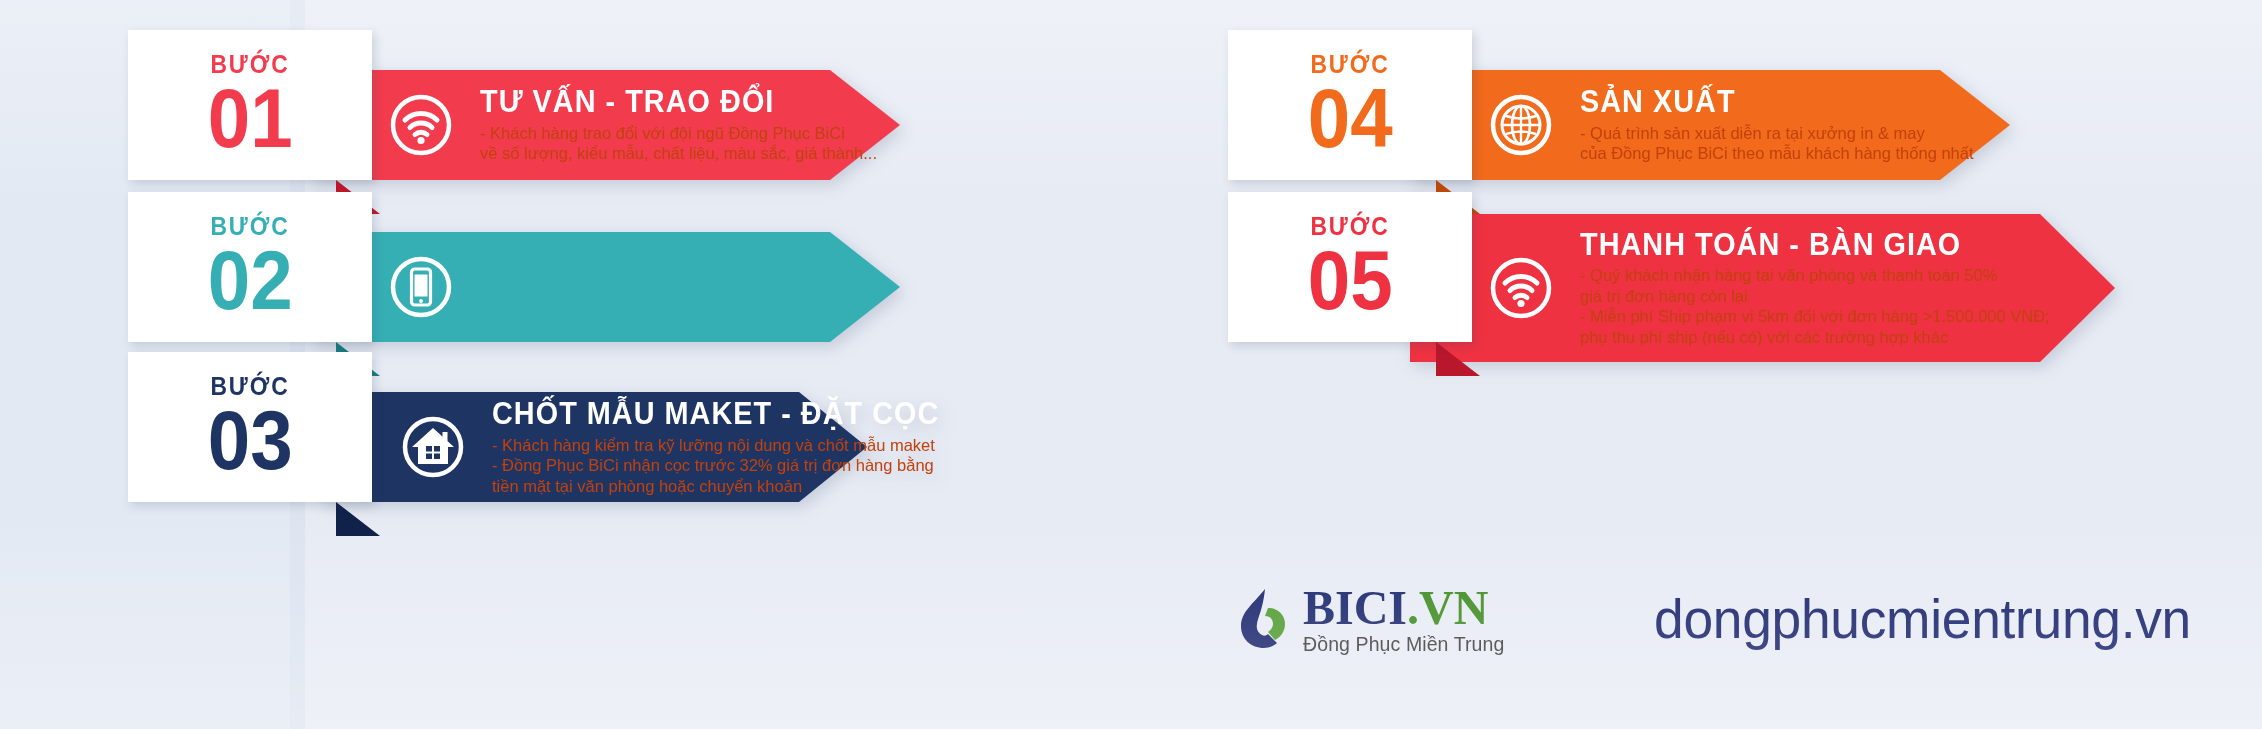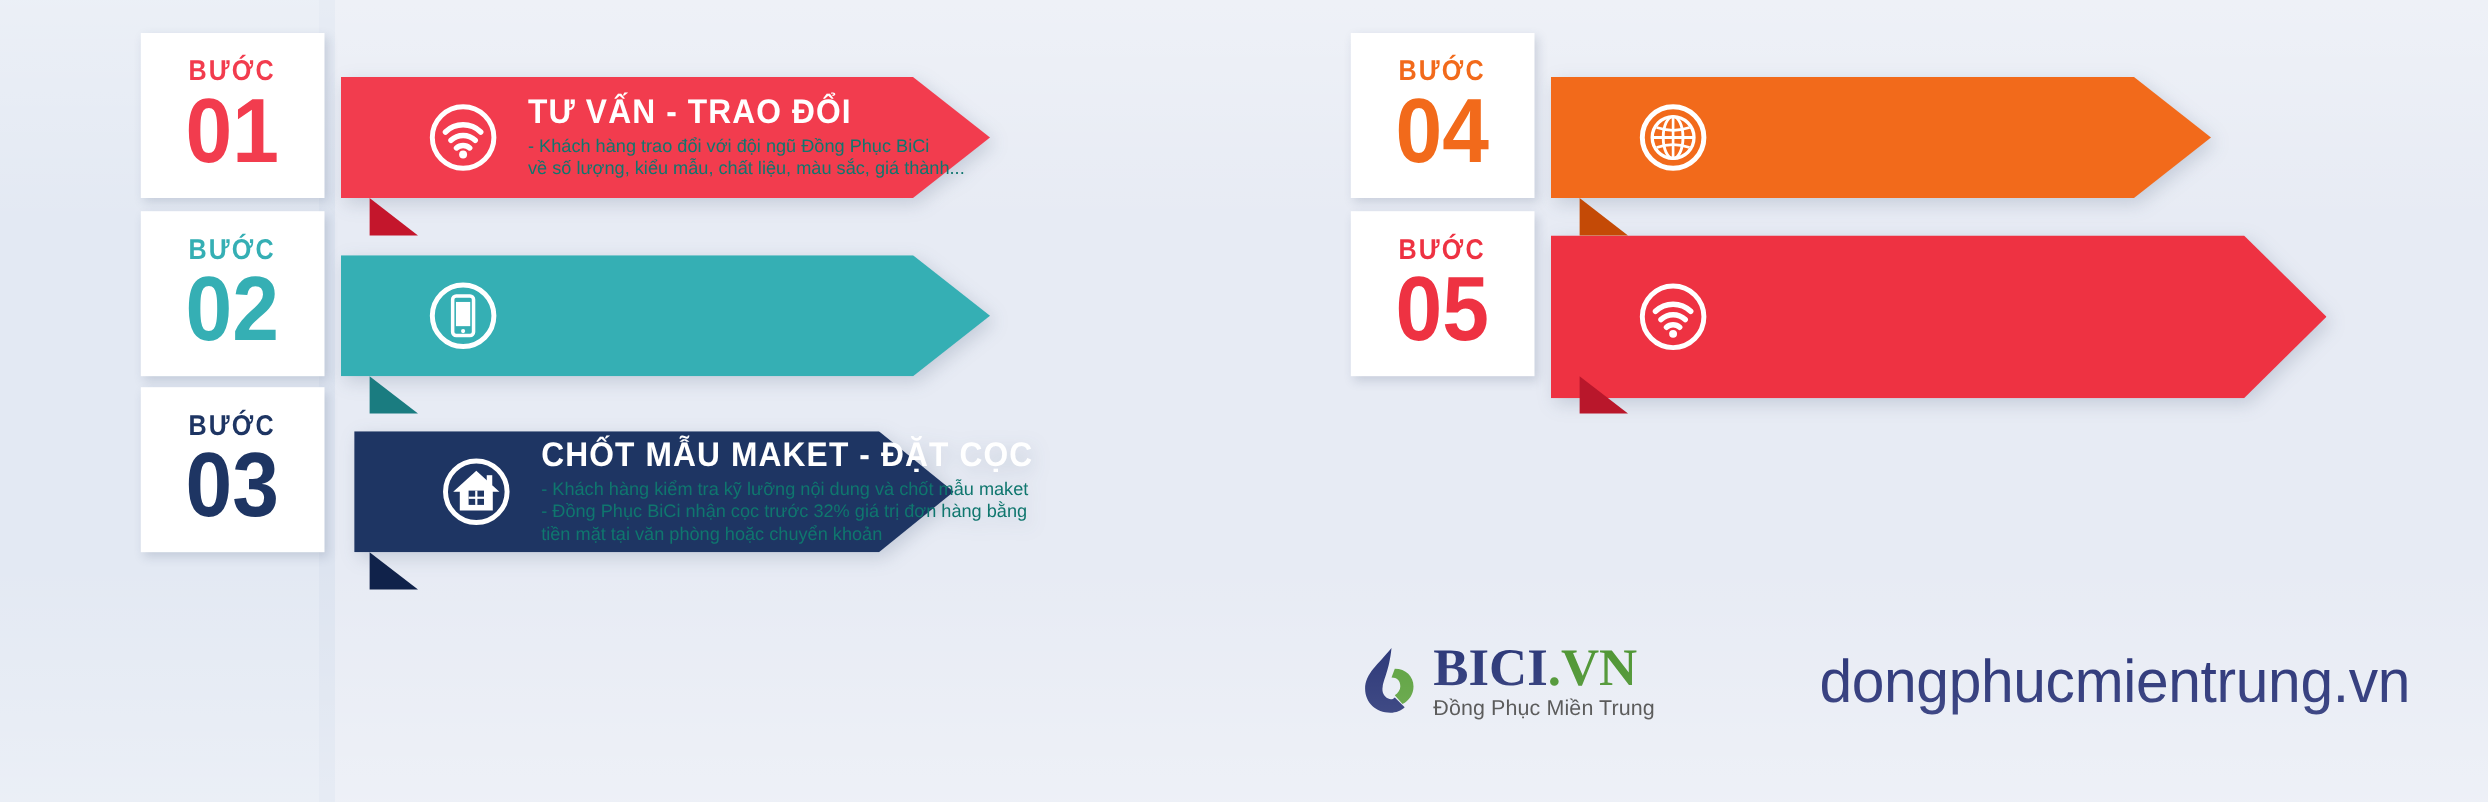--- a/index.html
+++ b/index.html
@@ -38,21 +38,21 @@
     height: 150px;
   }
   .step-left  { left: 128px;  }
   .step-right { left: 1228px; }
 
   
   .badge {
     position: absolute;
     left: 0;
     top: 0;
-    width: 167px;
+    width: 244px;
     height: 150px;
     background: #ffffff;
     box-shadow: 3px 4px 9px rgba(40,60,95,0.17);
     z-index: 6;
     display: flex;
     flex-direction: column;
     align-items: center;
     justify-content: center;
     line-height: 1;
   }
@@ -120,21 +120,21 @@
     font-size: 31px;
     font-weight: bold;
     letter-spacing: 1.1px;
     transform: scaleX(0.93);
     transform-origin: left center;
     line-height: 1.05;
     margin-bottom: 4px;
     white-space: nowrap;
   }
   .b-desc {
-    color: #0f766e;
+    color: #c2410c;
     font-size: 16.5px;
     line-height: 1.24;
     white-space: pre-line;
   }
 
   
   #footer { position: absolute; left: 1235px; top: 584px; display: flex; align-items: center; }
   #logo-mark { width: 60px; height: 66px; margin-right: 8px; }
   #logo-text { line-height: 1; }
   .logo-main {
@@ -260,20 +260,25 @@
         <svg width="64" height="64" viewBox="0 0 64 64">
           <circle cx="32" cy="32" r="28" fill="none" stroke="#ffffff" stroke-width="4.5"></circle>
           <circle cx="32" cy="32" r="19" fill="none" stroke="#ffffff" stroke-width="3"></circle>
           <ellipse cx="32" cy="32" rx="9" ry="19" fill="none" stroke="#ffffff" stroke-width="2.6"></ellipse>
           <line x1="13" y1="32" x2="51" y2="32" stroke="#ffffff" stroke-width="2.6"></line>
           <path d="M17 23 Q32 28 47 23" fill="none" stroke="#ffffff" stroke-width="2.4"></path>
           <path d="M17 41 Q32 36 47 41" fill="none" stroke="#ffffff" stroke-width="2.4"></path>
           <line x1="32" y1="13" x2="32" y2="51" stroke="#ffffff" stroke-width="2.4"></line>
         </svg>
       </div>
+      <div class="texts">
+        <div class="b-title">SẢN XUẤT</div>
+        <div class="b-desc">- Quá trình sản xuất diễn ra tại xưởng in &amp; may
+của Đồng Phục BiCi theo mẫu khách hàng thống nhất</div>
+      </div>
     </div>
   </div>
   <div class="fold" style="border-left:44px solid #c44a06"></div>
   <div class="badge">
     <div class="badge-word" style="color:#f26a1b">BƯỚC</div>
     <div class="badge-num" style="color:#f26a1b">04</div>
   </div>
 </div>
 
 <div class="step step-right" style="top:192px;height:180px">
@@ -283,20 +288,27 @@
     </svg>
     <div class="banner-inner">
       <div class="icon-wrap">
         <svg width="64" height="64" viewBox="0 0 64 64">
           <circle cx="32" cy="32" r="28" fill="none" stroke="#ffffff" stroke-width="4.5"></circle>
           <path d="M16 27 A23 23 0 0 1 48 27" fill="none" stroke="#ffffff" stroke-width="5" stroke-linecap="round"></path>
           <path d="M21 34.5 A16 16 0 0 1 43 34.5" fill="none" stroke="#ffffff" stroke-width="5" stroke-linecap="round"></path>
           <path d="M26 41.5 A9 9 0 0 1 38 41.5" fill="none" stroke="#ffffff" stroke-width="5" stroke-linecap="round"></path>
           <circle cx="32" cy="47.5" r="3.6" fill="#ffffff"></circle>
         </svg>
+      </div>
+      <div class="texts">
+        <div class="b-title">THANH TOÁN - BÀN GIAO</div>
+        <div class="b-desc">- Quý khách nhận hàng tại văn phòng và thanh toán 50%
+giá trị đơn hàng còn lại
+- Miễn phí Ship phạm vi 5km đối với đơn hàng &gt;1.500.000 VNĐ;
+phụ thu phí ship (nếu có) với các trường hợp khác</div>
       </div>
     </div>
   </div>
   <div class="fold" style="border-left:44px solid #b9172b"></div>
   <div class="badge">
     <div class="badge-word" style="color:#ee3242">BƯỚC</div>
     <div class="badge-num" style="color:#ee3242">05</div>
   </div>
 </div>
 

